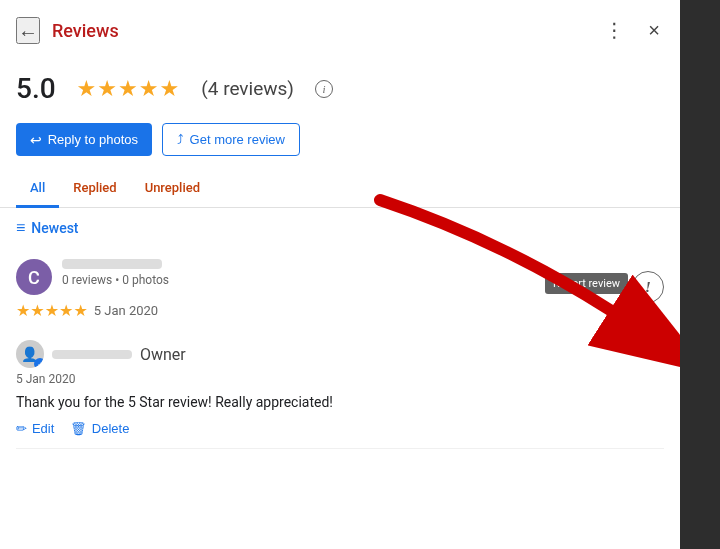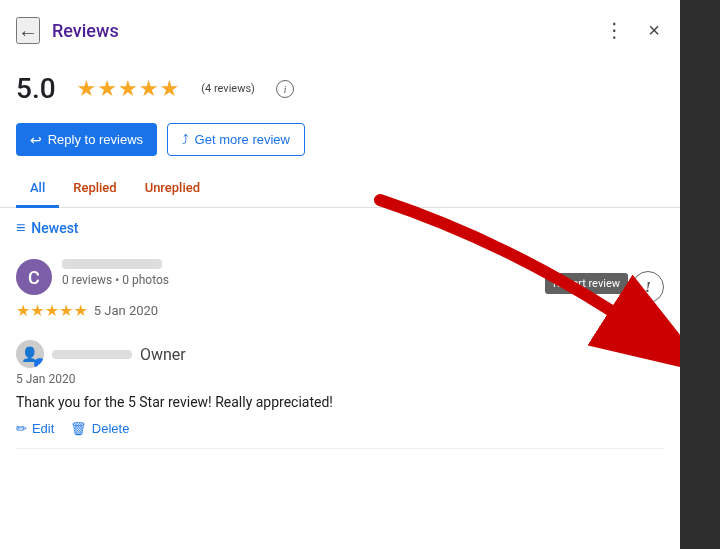--- a/index.html
+++ b/index.html
@@ -32,21 +32,21 @@
     .header-back {
       cursor: pointer;
       margin-right: 12px;
       font-size: 20px;
       color: #444;
     }
 
     .header-title {
       font-size: 18px;
       font-weight: 500;
-      color: #4c1d95;
+      color: #b91c1c;
       flex: 1;
     }
 
     .header-icons {
       display: flex;
       gap: 16px;
       align-items: center;
     }
 
     .header-icon-btn {
@@ -71,21 +71,21 @@
       color: #202124;
     }
 
     .stars {
       color: #f9a825;
       font-size: 22px;
       letter-spacing: 1px;
     }
 
     .review-count {
-      font-size: 11px;
+      font-size: 19px;
       color: #444;
     }
 
     .info-icon {
       width: 18px;
       height: 18px;
       border: 1.5px solid #666;
       border-radius: 50%;
       display: inline-flex;
       align-items: center;
@@ -383,21 +383,21 @@
   <div class="rating-section">
     <span class="rating-number">5.0</span>
     <span class="stars">★★★★★</span>
     <span class="review-count">(4 reviews)</span>
     <span class="info-icon">i</span>
   </div>
 
   <div class="action-buttons">
     <button class="btn-reply">
       <span style="font-size:14px;">↩</span>
-      <span>Reply to reviews</span>
+      <span>Reply to photos</span>
     </button>
     <button class="btn-more-reviews">
       <span style="font-size:13px;">⤴</span>
       <span>Get more review</span>
     </button>
   </div>
 
   <div class="tabs">
     <div class="tab active">All</div>
     <div class="tab">Replied</div>

